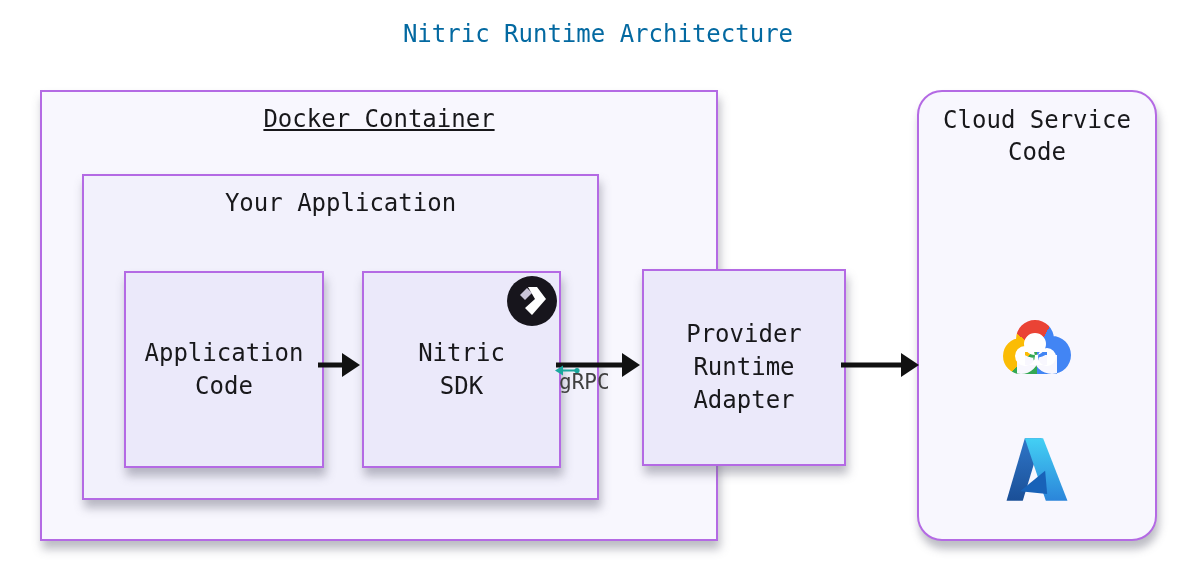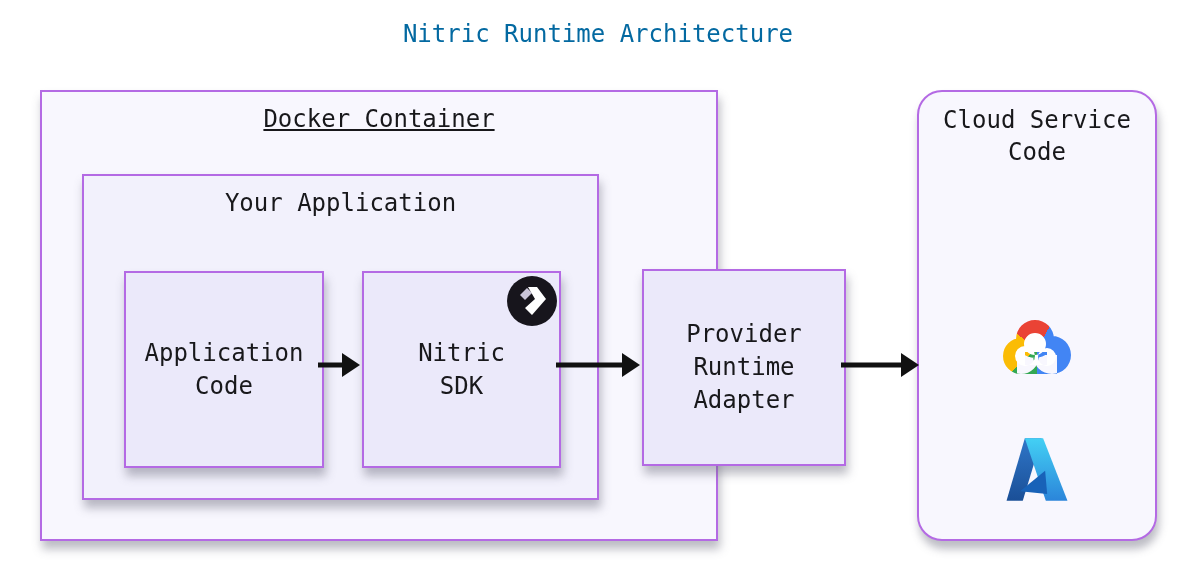--- a/index.html
+++ b/index.html
@@ -125,20 +125,28 @@
   </svg>
   <svg class="arrow" style="left:556px;top:350px;" width="84" height="30">
     <line x1="0" y1="15" x2="68" y2="15" stroke="var(--arrow-black)" stroke-width="5"></line>
     <polygon points="66,3 84,15 66,27" fill="var(--arrow-black)"></polygon>
   </svg>
   <svg class="arrow" style="left:841px;top:350px;" width="78" height="30">
     <line x1="0" y1="15" x2="62" y2="15" stroke="var(--arrow-black)" stroke-width="5"></line>
     <polygon points="60,3 78,15 60,27" fill="var(--arrow-black)"></polygon>
   </svg>
 
+  <div class="grpc-group">
+    <svg class="grpc-icon" width="28" height="13" viewBox="0 0 28 13">
+      <circle cx="23" cy="6.5" r="2.6" fill="var(--grpc-teal)"></circle>
+      <line x1="23" y1="6.5" x2="8" y2="6.5" stroke="var(--grpc-teal)" stroke-width="2"></line>
+      <polygon points="9,1.5 1,6.5 9,11.5" fill="var(--grpc-teal)"></polygon>
+    </svg>
+    <span class="grpc-text">gRPC</span>
+  </div>
 
   <div class="box cloud-box">
     <div class="box-title two-line">
       <span>Cloud Service</span>
       <span>Code</span>
     </div>
 
 
     <div class="cloud-logo gcp-logo">
       <div class="gcp-ring"></div>

